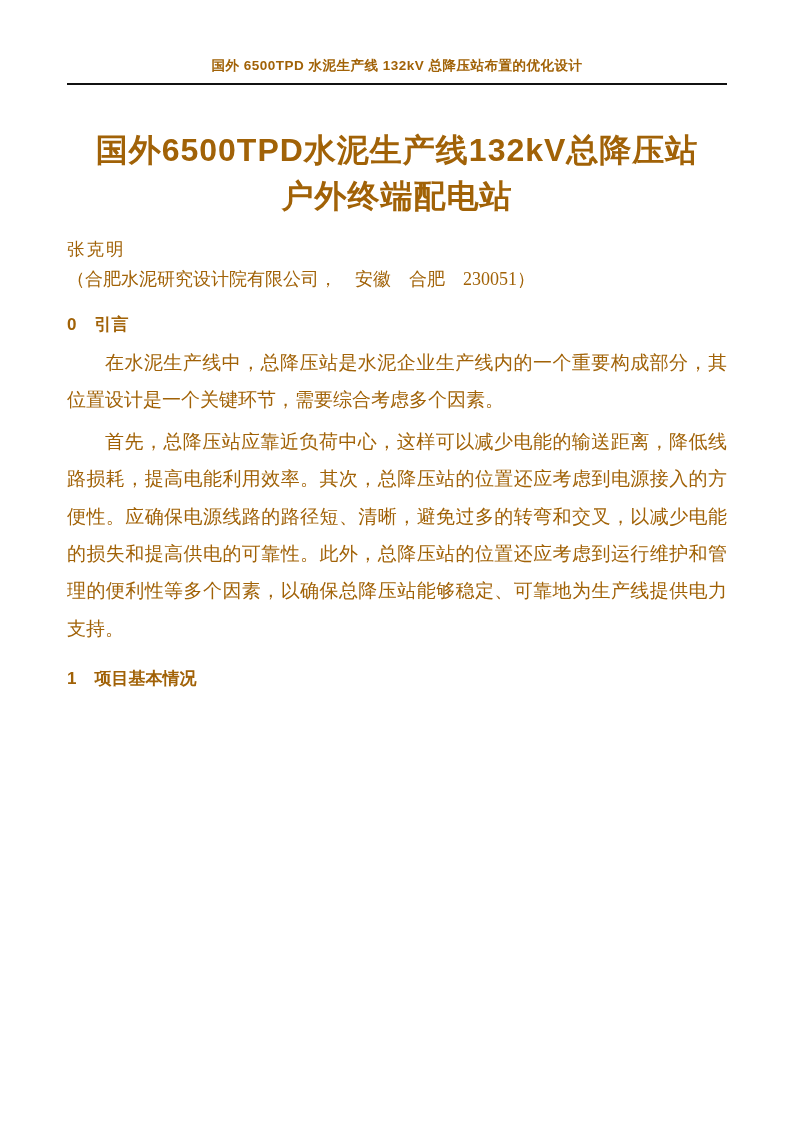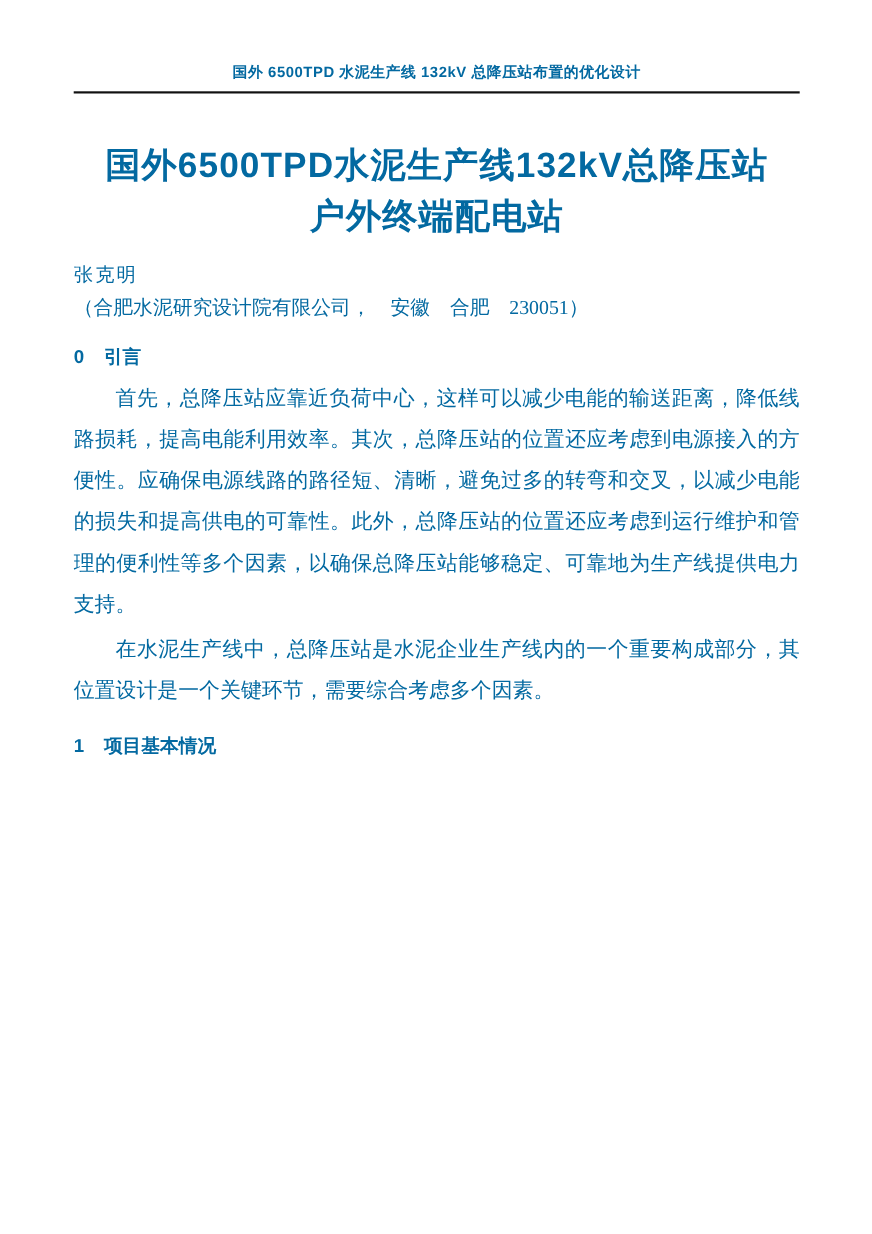--- a/index.html
+++ b/index.html
@@ -1,21 +1,21 @@
 <!DOCTYPE html>
 <html><head>
 <meta charset="utf-8">
 <style>
   html, body { margin: 0; padding: 0; background: #ffffff; }
   .page {
     position: relative;
     width: 793px;
     height: 860px;
     background: #ffffff;
-    color: #0369a1;
+    color: #a16207;
     overflow: hidden;
     font-family: "Liberation Serif", "DejaVu Serif", serif;
   }
   .content {
     position: absolute;
     left: 67px;
     top: 0;
     width: 660px;
   }
   
@@ -105,22 +105,22 @@
     </div>
 
     <div class="author">张克明</div>
 
     <div class="affiliation">（合肥水泥研究设计院有限公司，　安徽　合肥　230051）</div>
 
     <div class="section-heading">
       <span class="sec-no">0</span><span>引言</span>
     </div>
 
+    <p class="body-para">在水泥生产线中，总降压站是水泥企业生产线内的一个重要构成部分，其位置设计是一个关键环节，需要综合考虑多个因素。</p>
     <p class="body-para">首先，总降压站应靠近负荷中心，这样可以减少电能的输送距离，降低线路损耗，提高电能利用效率。其次，总降压站的位置还应考虑到电源接入的方便性。应确保电源线路的路径短、清晰，避免过多的转弯和交叉，以减少电能的损失和提高供电的可靠性。此外，总降压站的位置还应考虑到运行维护和管理的便利性等多个因素，以确保总降压站能够稳定、可靠地为生产线提供电力支持。</p>
-    <p class="body-para">在水泥生产线中，总降压站是水泥企业生产线内的一个重要构成部分，其位置设计是一个关键环节，需要综合考虑多个因素。</p>
 
     <div class="section-heading">
       <span class="sec-no">1</span><span>项目基本情况</span>
     </div>
 
 
   </div>
 
   <div class="footer">
     <div class="footer-row">

